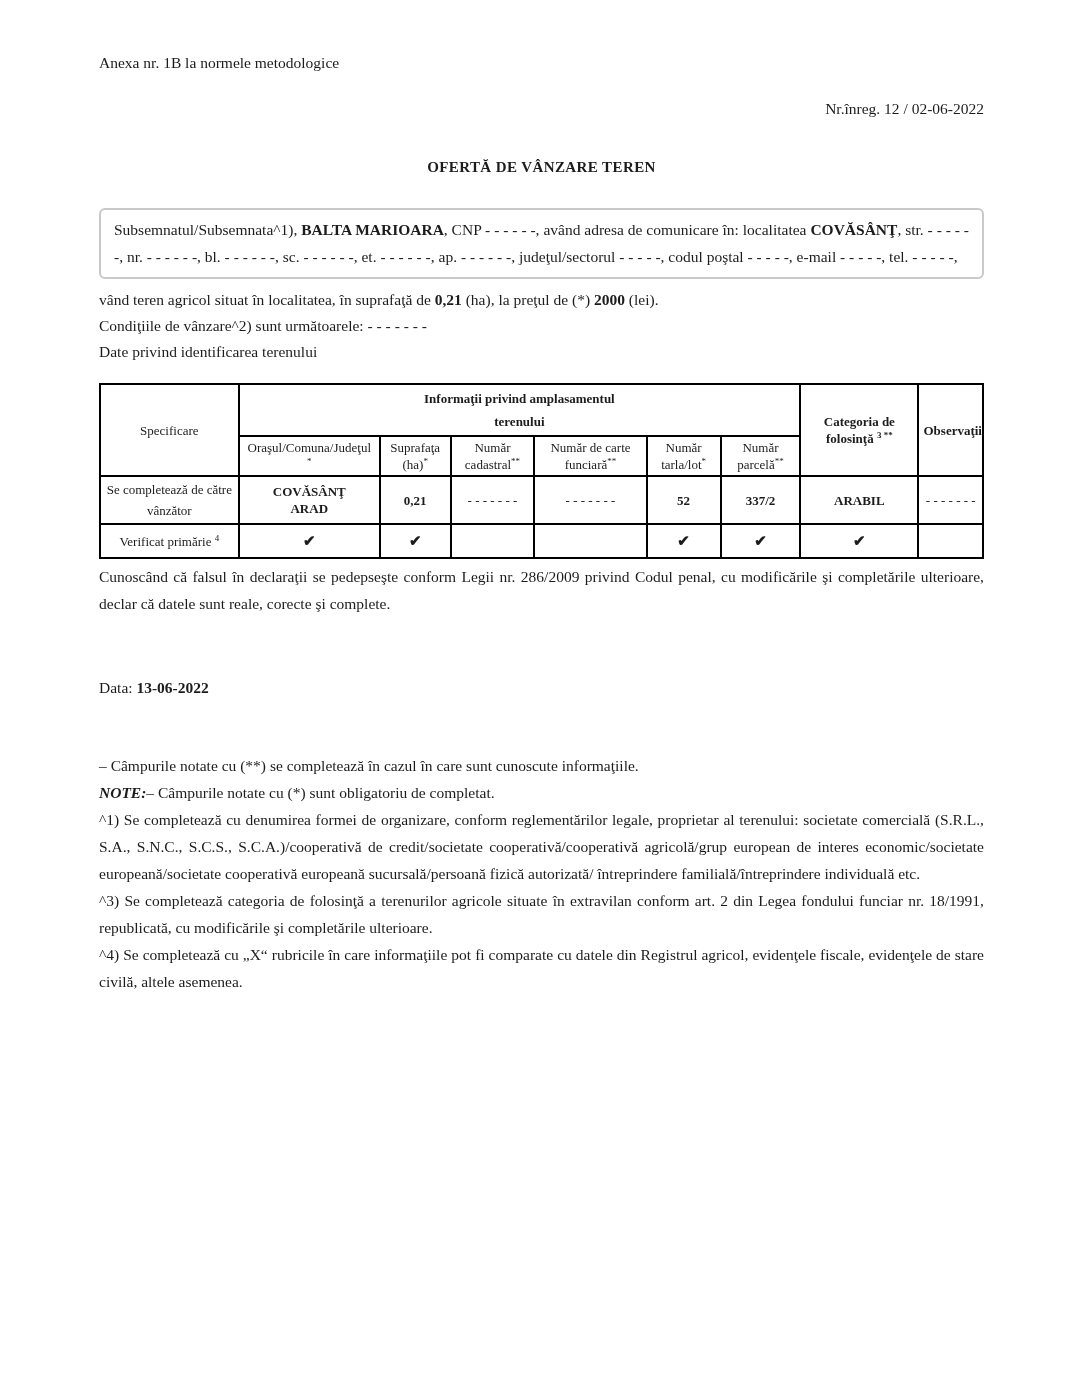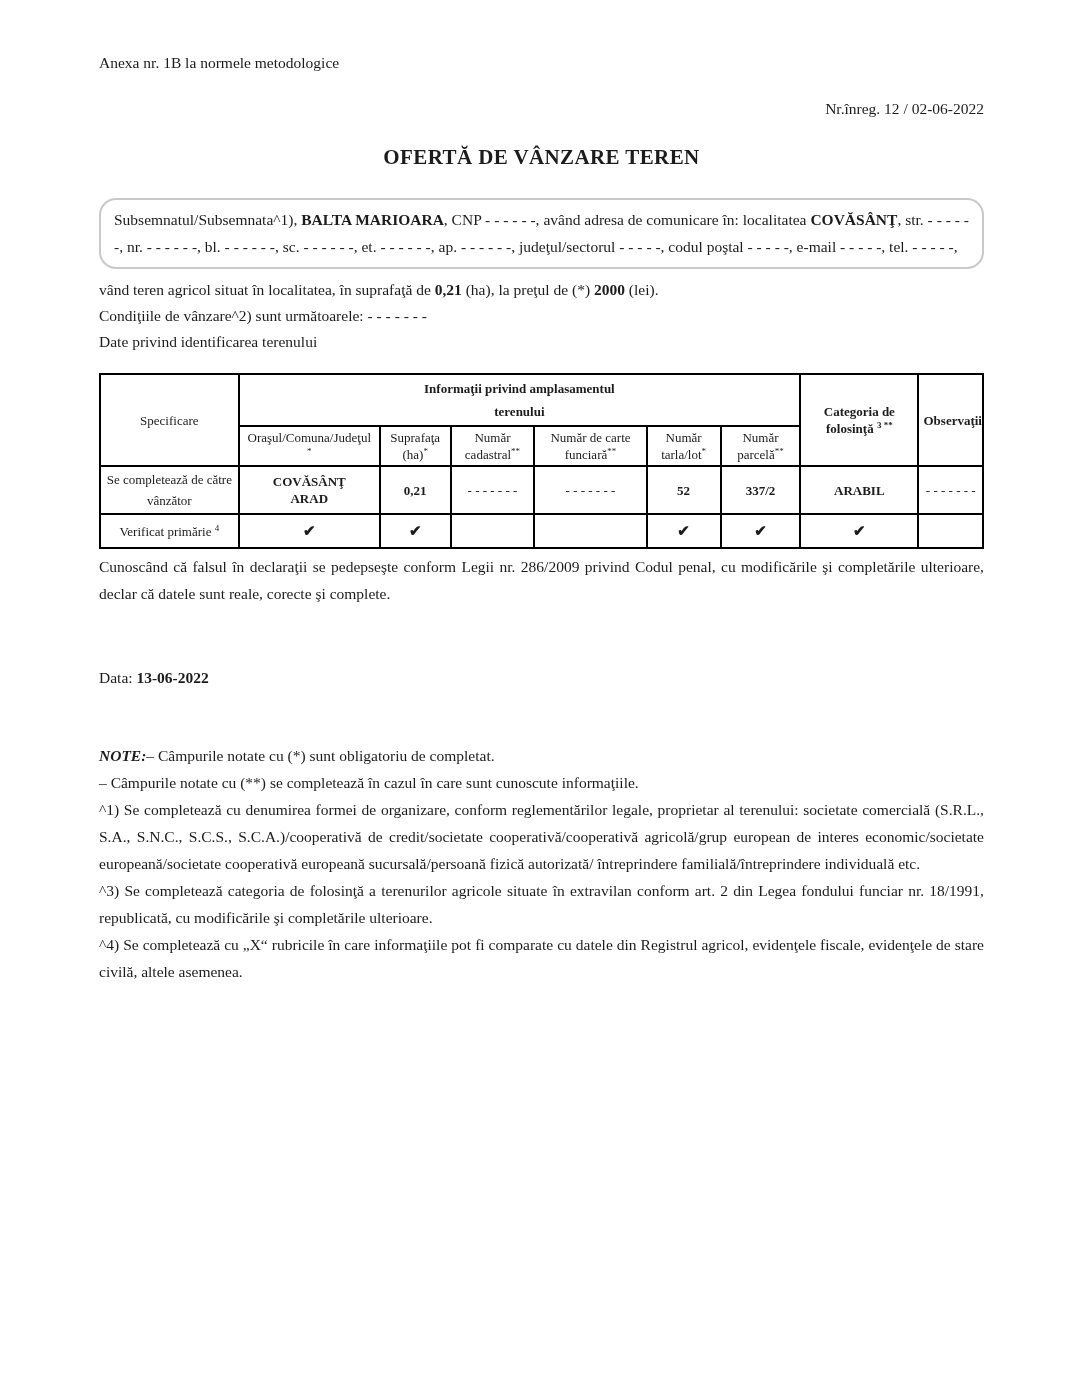--- a/index.html
+++ b/index.html
@@ -12,25 +12,25 @@
     font-family:"Liberation Serif","DejaVu Serif",serif;
     font-size:15.5px;
     line-height:26px;
     box-sizing:border-box;
     padding:54px 95px 40px 99px;
   }
   p{margin:0;}
   b{font-weight:bold;}
   .annex{line-height:18px;}
   .reg{margin-top:28px;text-align:right;line-height:18px;}
-  .title{margin-top:30px;text-align:center;font-weight:bold;letter-spacing:0.4px;line-height:18px;font-size:21px;}
+  .title{margin-top:40px;text-align:center;font-weight:bold;letter-spacing:0.4px;line-height:18px;font-size:15px;}
   .subject-box{
     margin-top:32px;
     border:2px solid #c9c9c9;
-    border-radius:17px;
+    border-radius:6px;
     padding:7px 13px;
     text-align:justify;
     line-height:26.5px;
   }
   .intro{margin-top:8px;}
   .intro p{line-height:26px;}
   table.land{
     margin-top:18px;
     width:885px;
     border-collapse:collapse;
@@ -171,20 +171,20 @@
         <td class="check"></td>
       </tr>
     </tbody>
   </table>
 
   <p class="declaration">Cunoscând că falsul în declaraţii se pedepseşte conform Legii nr. 286/2009 privind Codul penal, cu modificările şi completările ulterioare, declar că datele sunt reale, corecte şi complete.</p>
 
   <p class="date-line"><span>Data: </span><b>13-06-2022</b></p>
 
   <div class="notes">
+    <p>– Câmpurile notate cu (**) se completează în cazul în care sunt cunoscute informaţiile.</p>
     <p><span class="note-label">NOTE:</span><span>– Câmpurile notate cu (*) sunt obligatoriu de completat.</span></p>
-    <p>– Câmpurile notate cu (**) se completează în cazul în care sunt cunoscute informaţiile.</p>
     <p class="just">^1) Se completează cu denumirea formei de organizare, conform reglementărilor legale, proprietar al terenului: societate comercială (S.R.L., S.A., S.N.C., S.C.S., S.C.A.)/cooperativă de credit/societate cooperativă/cooperativă agricolă/grup european de interes economic/societate europeană/societate cooperativă europeană sucursală/persoană fizică autorizată/ întreprindere familială/întreprindere individuală etc.</p>
     <p class="just">^3) Se completează categoria de folosinţă a terenurilor agricole situate în extravilan conform art. 2 din Legea fondului funciar nr. 18/1991, republicată, cu modificările şi completările ulterioare.</p>
     <p class="just">^4) Se completează cu „X“ rubricile în care informaţiile pot fi comparate cu datele din Registrul agricol, evidenţele fiscale, evidenţele de stare civilă, altele asemenea.</p>
   </div>
 
 </div>
 
 </body></html>

